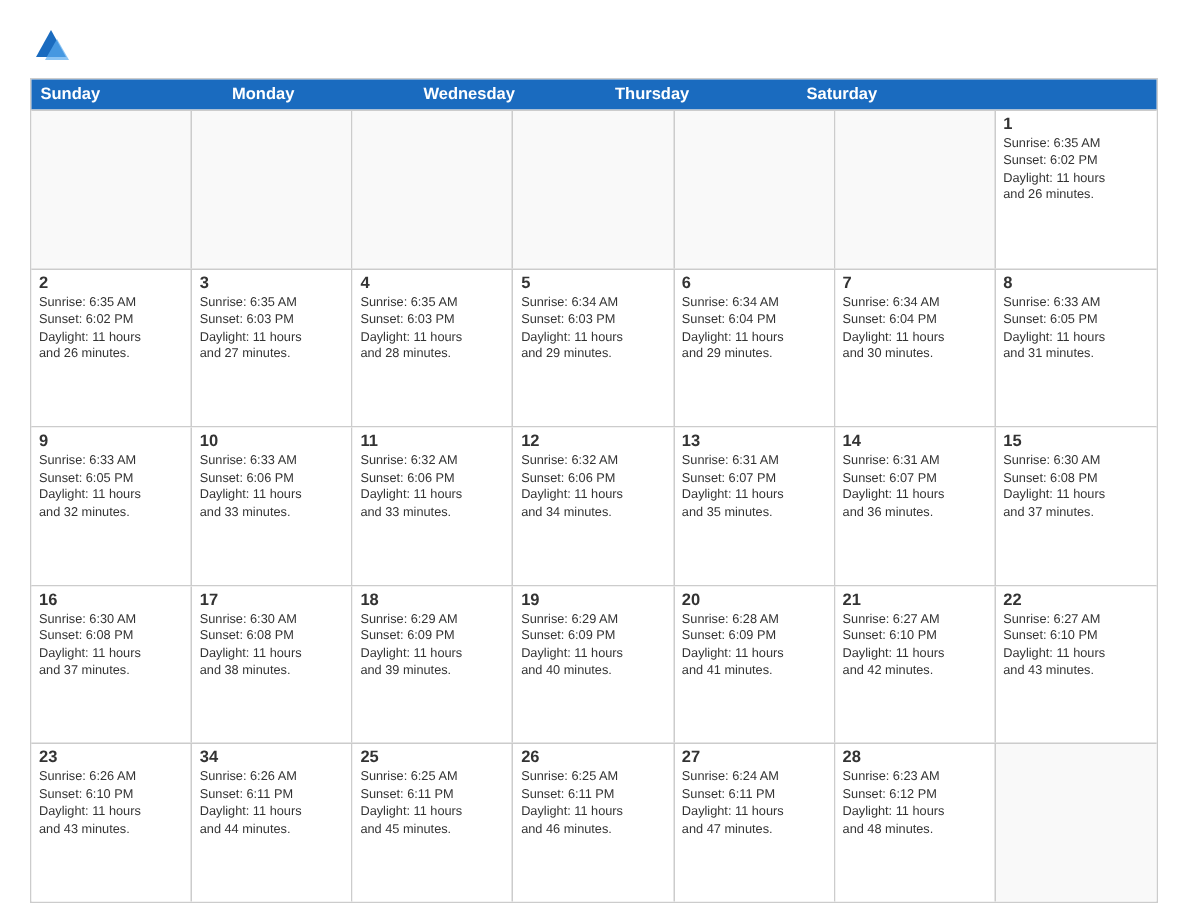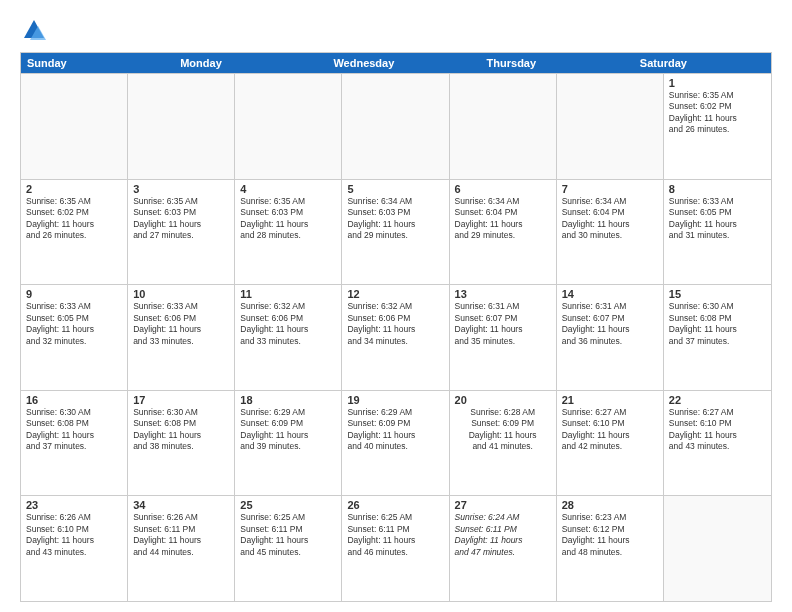--- a/index.html
+++ b/index.html
@@ -60,21 +60,21 @@
       color: #555;
     }
     .calendar {
       flex: 1;
       display: flex;
       flex-direction: column;
       border: 1px solid #ccc;
     }
     .cal-header {
       display: grid;
-      grid-template-columns: repeat(5, 1fr);
+      grid-template-columns: repeat(6, 1fr);
       background: #1a6bbf;
       gap: 16px;
     }
     .cal-header-cell {
       color: #fff;
       font-size: 11px;
       font-weight: bold;
       padding: 4px 6px;
       text-align: left;
     }
@@ -289,21 +289,21 @@
           </div>
           <div class="cal-cell">
             <span class="cell-day">19</span>
             <div class="cell-info" style="white-space: pre-line;">Sunrise: 6:29 AM
 Sunset: 6:09 PM
 Daylight: 11 hours
 and 40 minutes.</div>
           </div>
           <div class="cal-cell">
             <span class="cell-day">20</span>
-            <div class="cell-info" style="white-space: pre-line; text-align: center;">Sunrise: 6:28 AM
+            <div class="cell-info" style="white-space: pre-line;">Sunrise: 6:28 AM
 Sunset: 6:09 PM
 Daylight: 11 hours
 and 41 minutes.</div>
           </div>
           <div class="cal-cell">
             <span class="cell-day">21</span>
             <div class="cell-info" style="white-space: pre-line;">Sunrise: 6:27 AM
 Sunset: 6:10 PM
 Daylight: 11 hours
 and 42 minutes.</div>
@@ -340,21 +340,21 @@
           </div>
           <div class="cal-cell">
             <span class="cell-day">26</span>
             <div class="cell-info" style="white-space: pre-line;">Sunrise: 6:25 AM
 Sunset: 6:11 PM
 Daylight: 11 hours
 and 46 minutes.</div>
           </div>
           <div class="cal-cell">
             <span class="cell-day">27</span>
-            <div class="cell-info" style="white-space: pre-line; font-style: italic;">Sunrise: 6:24 AM
+            <div class="cell-info" style="white-space: pre-line;">Sunrise: 6:24 AM
 Sunset: 6:11 PM
 Daylight: 11 hours
 and 47 minutes.</div>
           </div>
           <div class="cal-cell">
             <span class="cell-day">28</span>
             <div class="cell-info" style="white-space: pre-line;">Sunrise: 6:23 AM
 Sunset: 6:12 PM
 Daylight: 11 hours
 and 48 minutes.</div>

